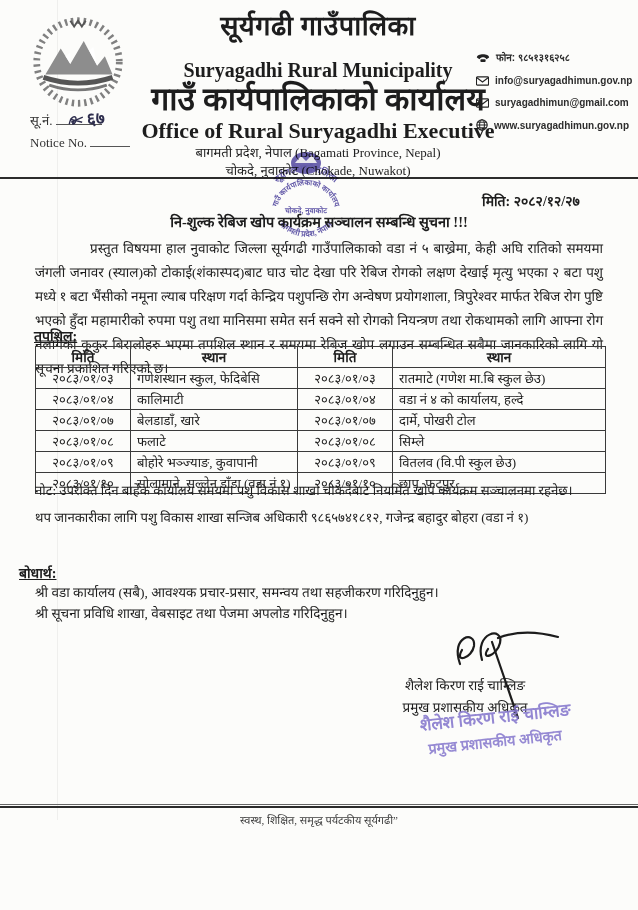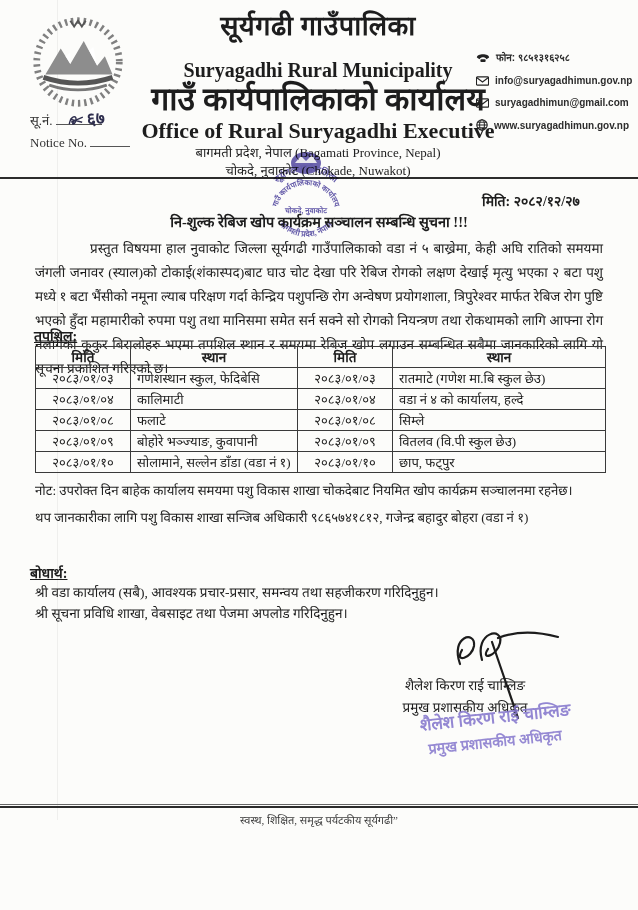--- a/index.html
+++ b/index.html
@@ -28,21 +28,21 @@
   .details-lbl{left:34px;top:326px;}
   table.sched{position:absolute;left:35px;top:346px;width:570px;border-collapse:collapse;
         font-size:13px;table-layout:fixed;border-radius:27px;}
   table.sched td,table.sched th{border:1.2px solid #3a3a3a;padding:1px 6px;height:17px;
         overflow:hidden;white-space:nowrap;font-weight:400;}
   table.sched th{font-weight:700;text-align:center;font-size:13.5px;}
   td.ct{text-align:center;}
   .noteline{left:35px;top:481px;width:575px;font-size:13.2px;}
   .infoline1{left:35px;top:508px;width:575px;font-size:13.2px;}
   .infoline2{left:35px;top:530px;width:575px;font-size:13.2px;}
-  .cc-lbl{left:30px;top:563px;}
+  .cc-lbl{left:19px;top:563px;}
   .cc1{left:35px;top:583px;width:575px;font-size:13.5px;}
   .cc2{left:35px;top:604px;width:575px;font-size:13.5px;}
   .sig-svg{left:430px;top:626px;}
   .sig-name{left:360px;top:676px;width:210px;text-align:center;font-size:13.5px;}
   .sig-title{left:360px;top:698px;width:210px;text-align:center;font-size:13.5px;}
   .stamp-name{left:375px;top:705px;width:240px;text-align:center;
         font-size:17px;font-weight:700;transform:rotate(-6deg);opacity:0.88;}
   .stamp-title{left:390px;top:731px;width:210px;text-align:center;
         font-size:14.5px;font-weight:700;transform:rotate(-6deg);opacity:0.85;}
   .f-rule{left:0;top:804px;width:638px;height:4px;border-top:1px solid #666;border-bottom:2px solid #2b2b2b;box-sizing:border-box;}
@@ -177,20 +177,26 @@
       <td class="ct">२०८३/०१/०३</td>
       <td>रातमाटे (गणेश मा.बि स्कुल छेउ)</td>
     </tr>
     <tr>
       <td class="ct">२०८३/०१/०४</td>
       <td>कालिमाटी</td>
       <td class="ct">२०८३/०१/०४</td>
       <td>वडा नं ४ को कार्यालय, हल्दे</td>
     </tr>
     <tr>
+      <td class="ct">२०८३/०१/०७</td>
+      <td>बेलडाडाँ, खारे</td>
+      <td class="ct">२०८३/०१/०७</td>
+      <td>दार्मे, पोखरी टोल</td>
+    </tr>
+    <tr>
       <td class="ct">२०८३/०१/०८</td>
       <td>फलाटे</td>
       <td class="ct">२०८३/०१/०८</td>
       <td>सिम्ले</td>
     </tr>
     <tr>
       <td class="ct">२०८३/०१/०९</td>
       <td>बोहोरे भञ्ज्याङ, कुवापानी</td>
       <td class="ct">२०८३/०१/०९</td>
       <td>वितलव (वि.पी स्कुल छेउ)</td>

